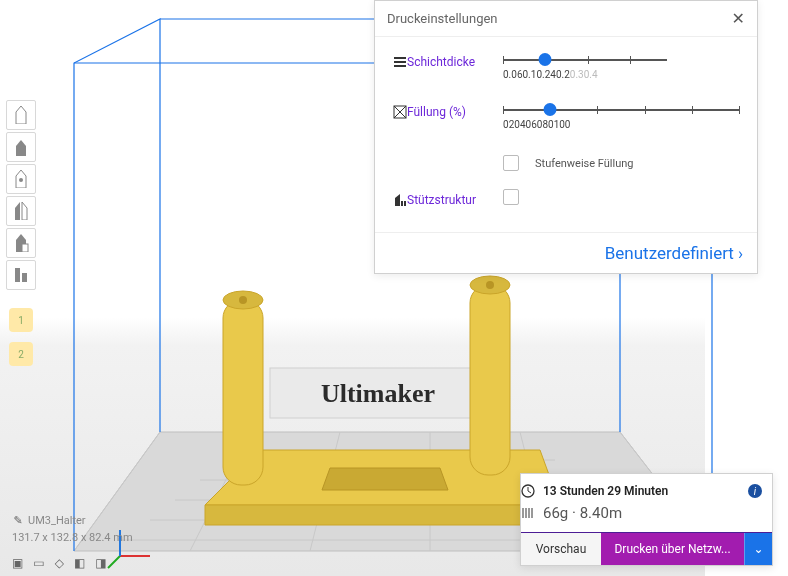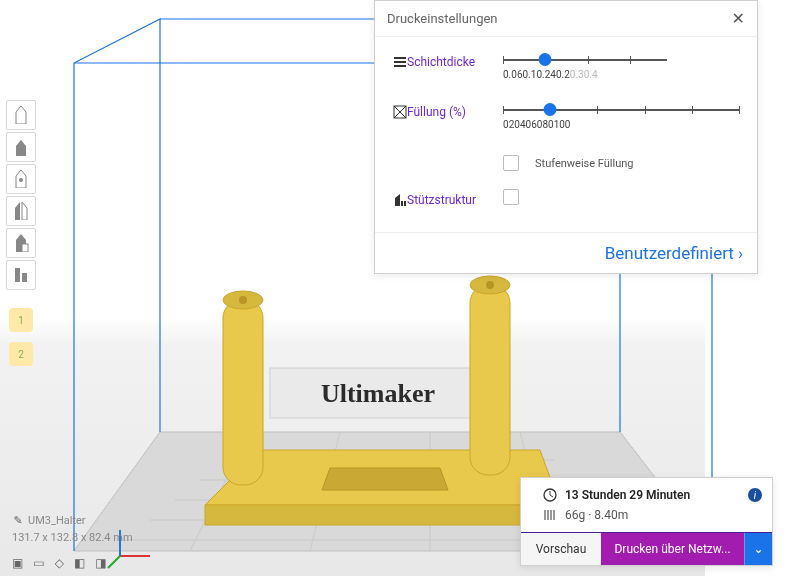--- a/index.html
+++ b/index.html
@@ -35,23 +35,23 @@
   .slider .tick{position:absolute;top:5px;width:1px;height:8px;background:#555}
   .slider .handle{position:absolute;top:2px;width:13px;height:13px;border-radius:50%;background:#1a73e8;transform:translateX(-50%)}
   .slider .labels{position:absolute;left:0;right:0;top:18px;font-size:10px;color:#444;display:flex;}
   .slider.layer .labels span:nth-child(5),.slider.layer .labels span:nth-child(6){color:#bbb}
   .chk{width:16px;height:16px;border:1px solid #bbb;display:inline-flex;align-items:center;justify-content:center;border-radius:2px;color:#1a73e8;font-size:12px;cursor:pointer}
   .subrow{margin-top:22px;font-size:11px;color:#555;display:flex;align-items:center;gap:16px}
   .panel-foot{border-top:1px solid #eee;text-align:right;padding:10px 14px}
   .linkbtn{color:#1a73e8;font-size:17px;cursor:pointer;display:inline-flex;align-items:center;gap:4px}
   
   .printcard{position:absolute;right:15px;bottom:10px;width:253px;background:#fff;border:1px solid #d0d0d0;box-shadow:0 2px 8px rgba(0,0,0,.1)}
-  .printcard .info{padding:10px 22px;font-size:12px}
+  .printcard .info{padding:10px 0;font-size:12px}
   .printcard .info .l1{display:flex;align-items:center;gap:8px;font-weight:600;color:#222}
-  .printcard .info .l2{display:flex;align-items:center;gap:8px;color:#555;margin-top:6px;font-size:12px}
+  .printcard .info .l2{display:flex;align-items:center;gap:8px;color:#555;margin-top:6px;font-size:15px}
   .printcard .i-circle{position:absolute;right:10px;top:10px;width:14px;height:14px;border-radius:50%;background:#1a4fa0;color:#fff;font-size:10px;display:flex;align-items:center;justify-content:center;font-style:italic;cursor:pointer}
   .printcard .btns{display:flex;border-top:1px solid #4c1d95}
   .printcard .btns .b{flex:1;padding:9px 8px;font-size:12px;text-align:center;cursor:pointer;white-space:nowrap;overflow:hidden;text-overflow:ellipsis}
   .printcard .btns .preview{background:#f5f5f5;color:#333;flex:0 0 80px}
   .printcard .btns .main{background:#a21caf;color:#fff}
   .printcard .btns .drop{background:#1a73e8;color:#fff;flex:0 0 28px;border-left:1px solid rgba(255,255,255,.3);display:flex;align-items:center;justify-content:center}
 </style>
 </head>
 <body>
 

